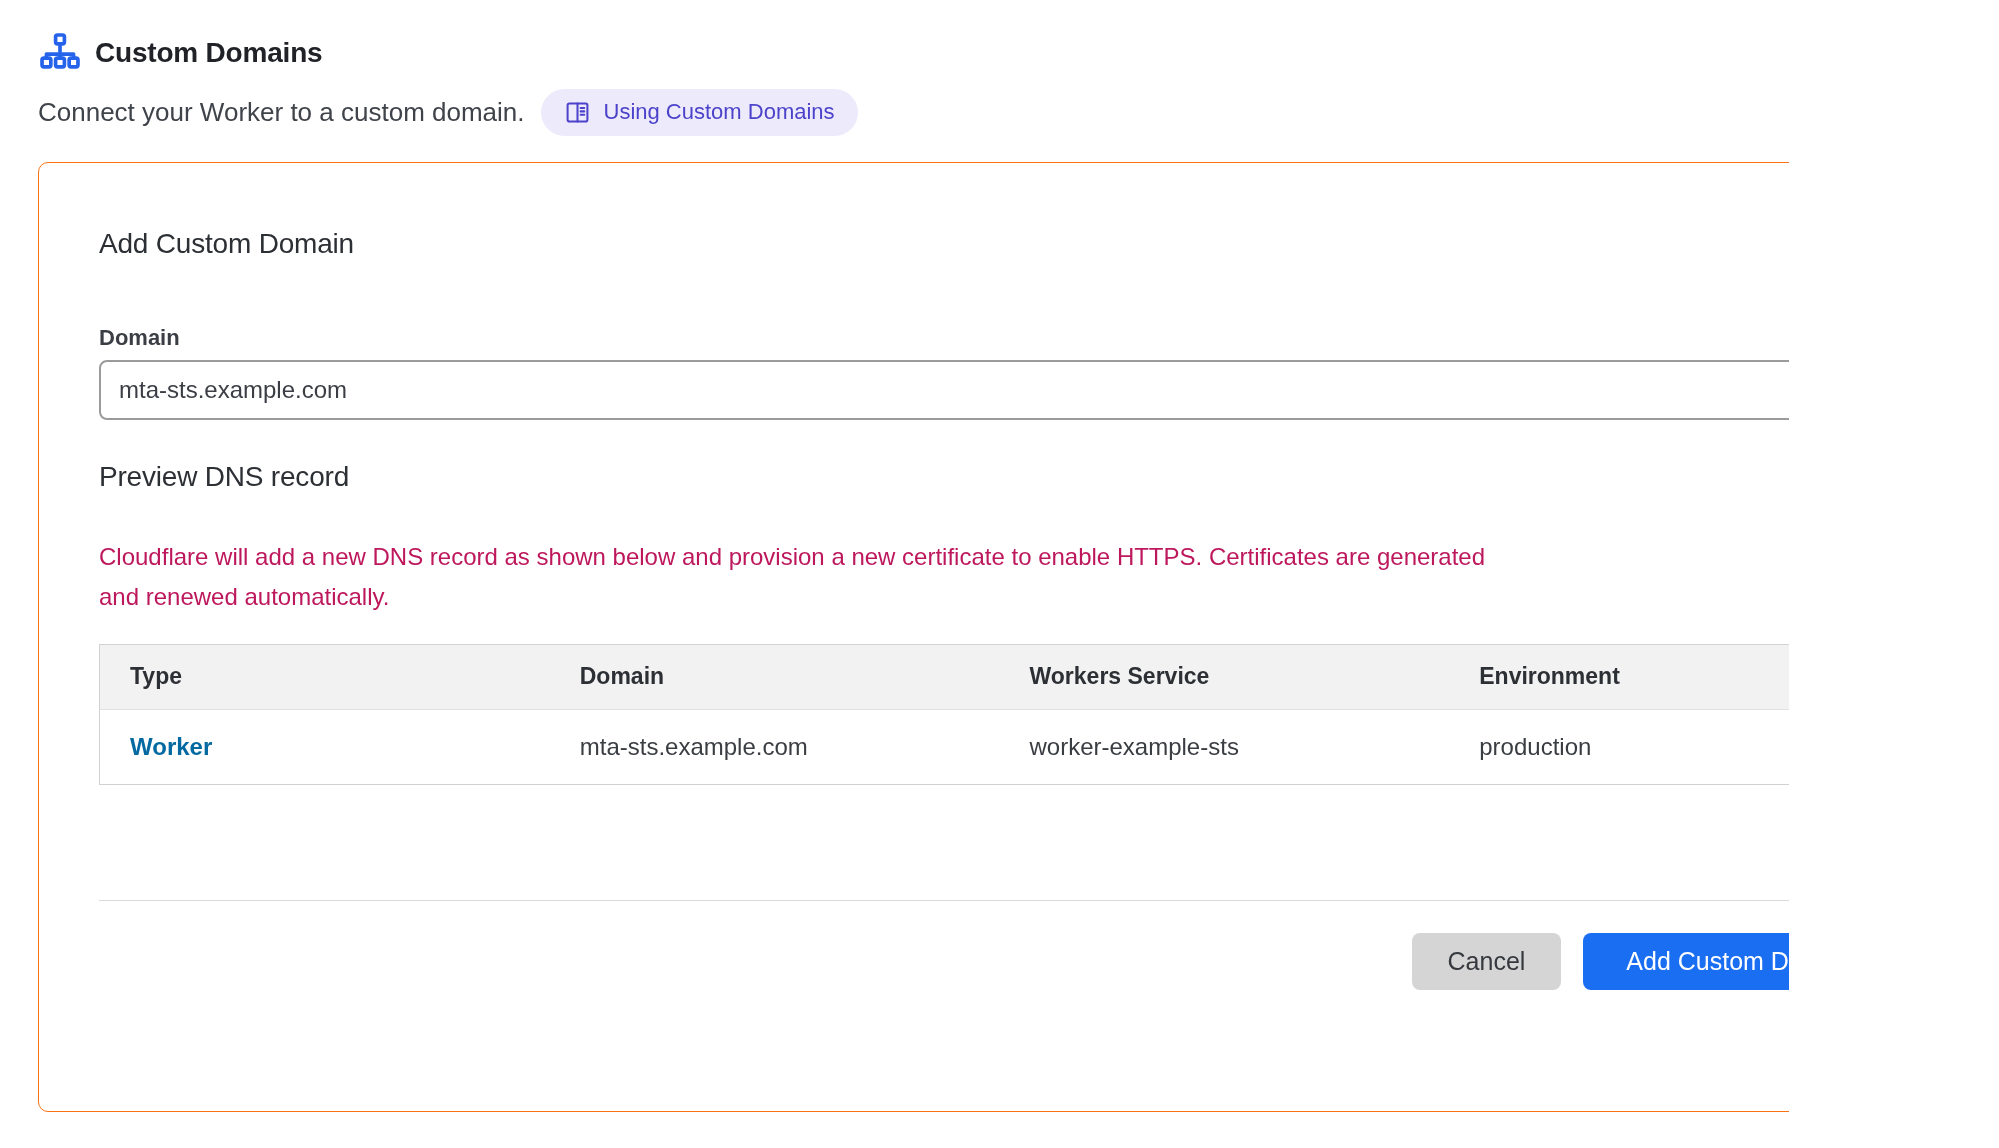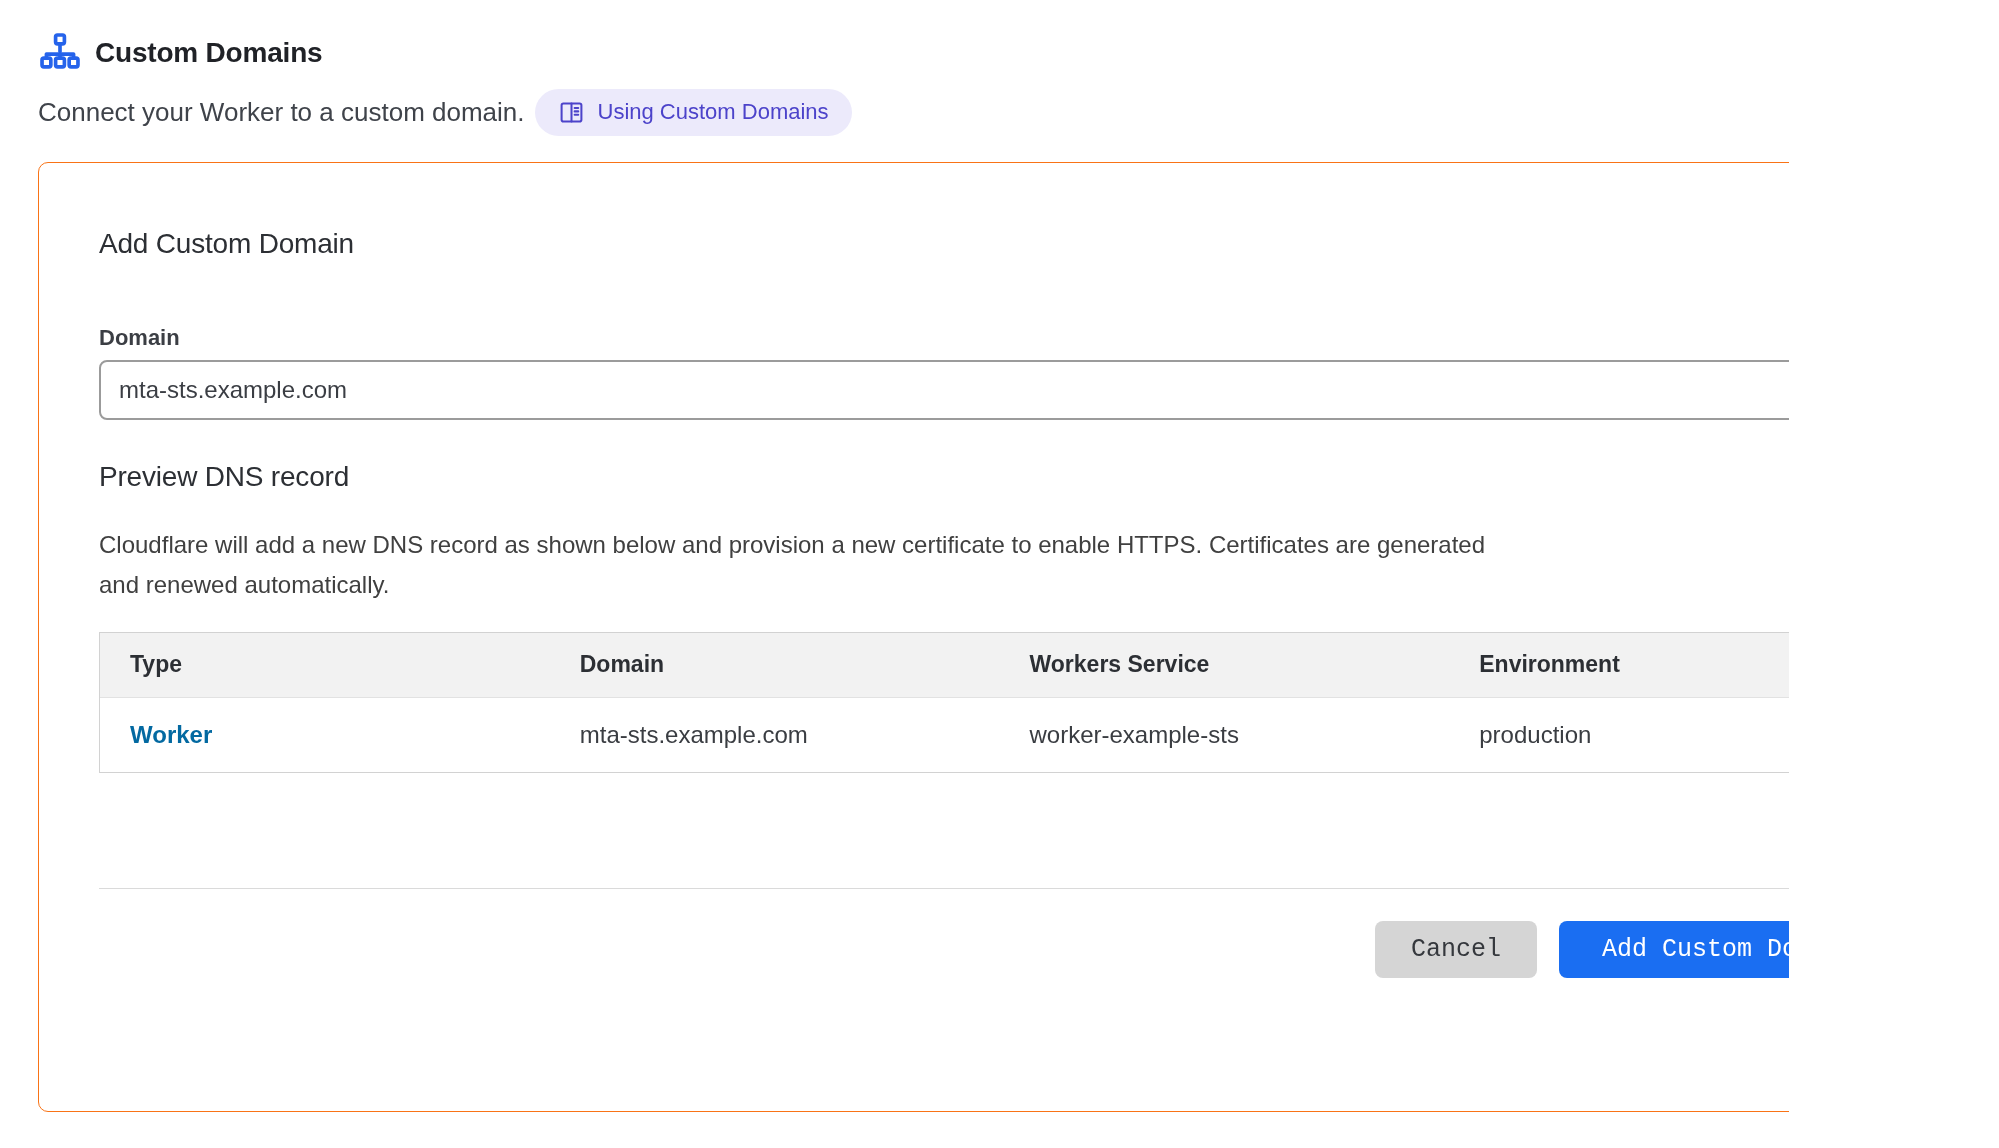--- a/index.html
+++ b/index.html
@@ -26,21 +26,21 @@
   .sitemap-icon svg { display: block; width: 44px; height: 44px; }
   .page-title {
     font-size: 28px;
     font-weight: 600;
     color: #202227;
     letter-spacing: -0.2px;
   }
   .subhead-row {
     display: flex;
     align-items: center;
-    gap: 10px;
+    gap: 16px;
     margin-top: 12px;
     height: 48px;
   }
   .page-subtitle {
     font-size: 26px;
     font-weight: 400;
     color: #3f434a;
   }
   .docs-badge {
     display: inline-flex;
@@ -101,25 +101,25 @@
     border-radius: 8px;
     padding: 0 18px;
     font-family: inherit;
     font-size: 24px;
     color: #3b3e44;
     background: #fff;
     outline: none;
   }
   .preview-heading { margin-top: 40px; }
   .preview-desc {
-    margin-top: 31px;
+    margin-top: 43px;
     max-width: 1420px;
     font-size: 24px;
     line-height: 40px;
-    color: #404040;
+    color: #be185d;
   }
 
   
   .table-wrap {
     margin-top: 27px;
     border: 1px solid #d2d2d2;
     border-radius: 0;
     overflow: hidden;
   }
   table.dns-table {
@@ -158,21 +158,21 @@
     margin-top: 32px;
     display: flex;
     justify-content: flex-end;
     align-items: center;
     gap: 22px;
   }
   .btn {
     height: 57px;
     border: none;
     border-radius: 8px;
-    font-family: Liberation Mono, monospace;
+    font-family: Liberation Sans, sans-serif;
     font-size: 25px;
     display: inline-flex;
     align-items: center;
     justify-content: center;
     cursor: pointer;
     white-space: nowrap;
   }
   .btn-cancel {
     background: var(--cancel-bg, #d5d5d5);
     color: #35383d;

